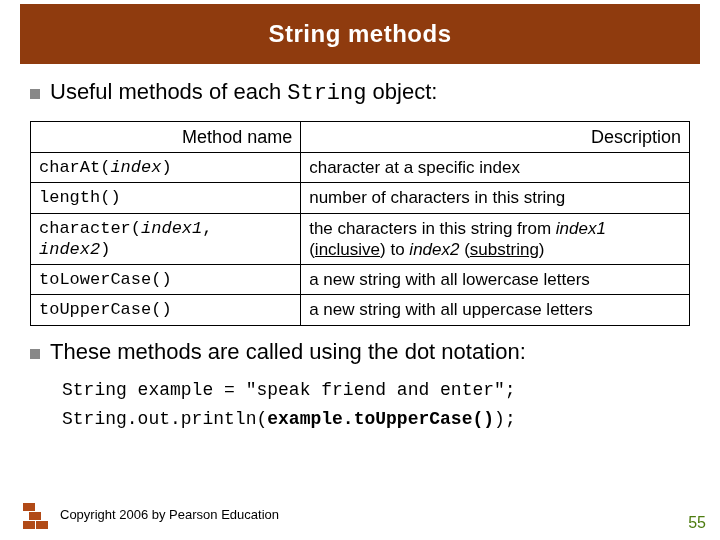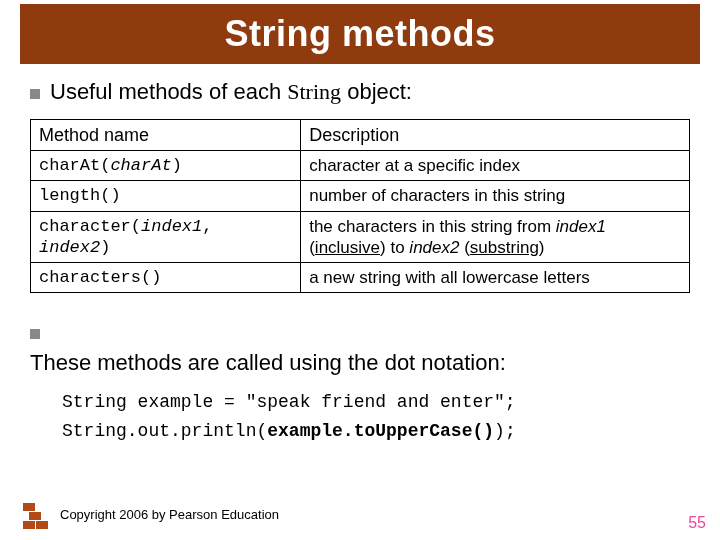--- a/index.html
+++ b/index.html
@@ -26,21 +26,21 @@
     height: 60px;
     background: #8f3b0e;
     display: flex;
     align-items: center;
     justify-content: center;
   }
   .title-bar h1 {
     margin: 0;
     color: #ffffff;
     font-weight: 700;
-    font-size: 36px;
+    font-size: 24px;
     letter-spacing: 0.5px;
   }
   .body {
     position: absolute;
     left: 30px;
     right: 30px;
     top: 78px;
   }
   .bullet-row {
     display: flex;
@@ -52,55 +52,54 @@
     width: 10px;
     height: 10px;
     background: #888888;
     flex: 0 0 auto;
     margin-top: 10px;
   }
   .bullet-text {
     line-height: 1.3;
   }
   .mono {
-    font-family: Liberation Serif, serif;
+    font-family: Liberation Mono, monospace;
   }
   table.methods {
     border-collapse: collapse;
     width: 100%;
     margin-top: 12px;
     table-layout: fixed;
   }
   table.methods col.c1 { width: 41%; }
   table.methods col.c2 { width: 59%; }
   table.methods th, table.methods td {
     border: 1.5px solid #000;
     padding: 4px 8px;
     text-align: left;
     vertical-align: top;
     font-size: 17px;
     line-height: 1.25;
   }
   table.methods th {
-    text-align: left;
+    text-align: right;
     font-weight: 400;
     font-size: 18px;
   }
   .method-cell {
     font-family: "Courier New", Courier, monospace;
     font-size: 16px;
   }
   .method-cell .arg {
     font-style: italic;
   }
   .desc-cell .ital { font-style: italic; }
   .desc-cell .ul { text-decoration: underline; }
   .after-table {
-    margin-top: 26px;
-    flex-direction: column;
+    margin-top: 12px;
   }
   .code-block {
     margin-left: 32px;
     margin-top: 10px;
     font-family: "Courier New", Courier, monospace;
     font-size: 18px;
     line-height: 1.6;
   }
   .code-block .bold { font-weight: 700; }
   .footer-left {
@@ -120,21 +119,21 @@
   .footer-deco .brick {
     position: absolute;
     background: #b14a17;
     border: 1px solid #fff;
   }
   .page-num {
     position: absolute;
     right: 14px;
     bottom: 8px;
     font-size: 16px;
-    color: #ec4899;
+    color: #4d7c0f;
   }
 </style>
 </head>
 <body>
 
 <div class="slide">
 
   <div class="title-bar">
     <h1>String methods</h1>
   </div>
@@ -154,34 +153,38 @@
           <col class="c2">
         </colgroup>
       <thead>
         <tr>
           <th>Method name</th>
           <th>Description</th>
         </tr>
       </thead>
       <tbody>
         <tr>
-          <td class="method-cell"><span>charAt(</span><span class="arg">charAt</span><span>)</span></td>
+          <td class="method-cell"><span>charAt(</span><span class="arg">index</span><span>)</span></td>
           <td class="desc-cell">character at a specific index</td>
         </tr>
         <tr>
           <td class="method-cell"><span>length()</span></td>
           <td class="desc-cell">number of characters in this string</td>
         </tr>
         <tr>
           <td class="method-cell"><span>character(</span><span class="arg">index1</span><span>, </span><span class="arg">index2</span><span>)</span></td>
           <td class="desc-cell">the characters in this string from <span class="ital">index1</span> (<span class="ul">inclusive</span>) to <span class="ital">index2</span> (<span class="ul">substring</span>)</td>
         </tr>
         <tr>
-          <td class="method-cell"><span>characters()</span></td>
+          <td class="method-cell"><span>toLowerCase()</span></td>
           <td class="desc-cell">a new string with all lowercase letters</td>
+        </tr>
+        <tr>
+          <td class="method-cell"><span>toUpperCase()</span></td>
+          <td class="desc-cell">a new string with all uppercase letters</td>
         </tr>
       </tbody>
     </table>
 
     <div class="bullet-row after-table">
       <div class="bullet"></div>
       <div class="bullet-text">These methods are called using the dot notation:</div>
     </div>
 
     <div class="code-block">

